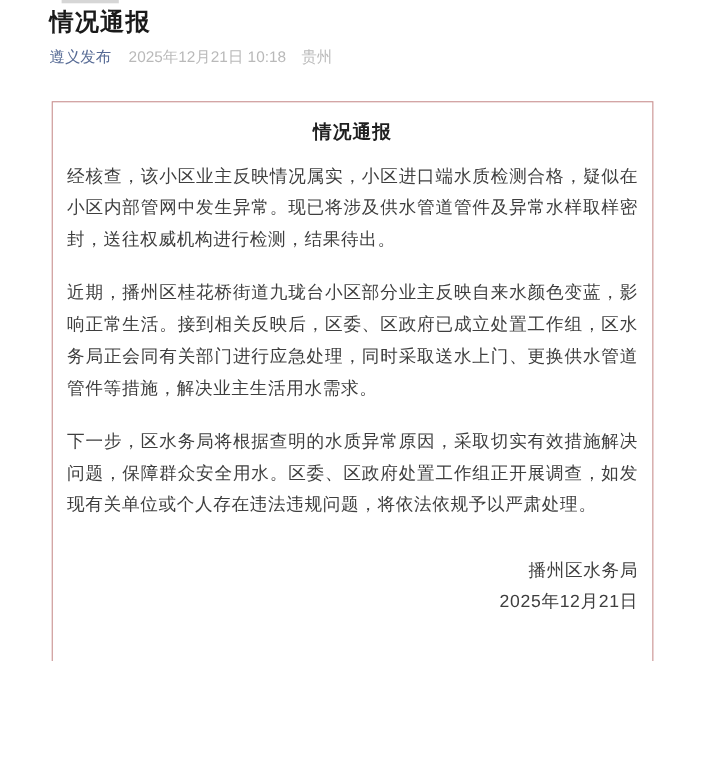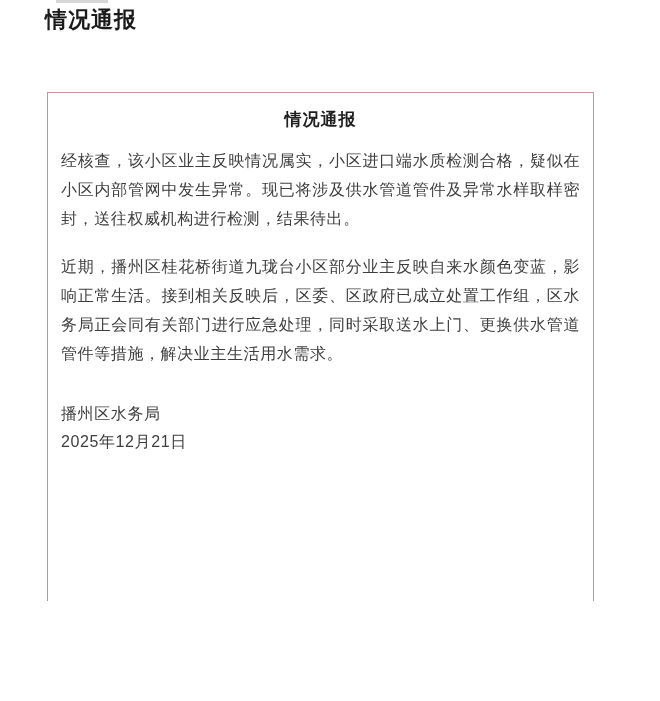--- a/index.html
+++ b/index.html
@@ -80,45 +80,51 @@
     color: #3e3e3e;
     letter-spacing: 0.6px;
     text-align: justify;
     text-justify: inter-ideograph;
   }
   .para + .para {
     margin-top: 19px;
   }
   .signature {
     margin-top: 32px;
-    text-align: left;
+    text-align: right;
     font-size: 16px;
     line-height: 28px;
     color: #3e3e3e;
     letter-spacing: 0.6px;
   }
 </style>
 </head>
 <body>
 
 <div class="page">
 
   <div class="top-remnant"></div>
 
   <h1 class="page-title">情况通报</h1>
 
+  <div class="byline">
+    <span class="source">遵义发布</span>
+    <span class="meta">2025年12月21日 10:18</span>
+    <span class="meta">贵州</span>
+  </div>
 
   <div class="notice-box">
     <div class="notice-title">情况通报</div>
 
     <p class="para">经核查，该小区业主反映情况属实，小区进口端水质检测合格，疑似在小区内部管网中发生异常。现已将涉及供水管道管件及异常水样取样密封，送往权威机构进行检测，结果待出。</p>
 
     <p class="para">近期，播州区桂花桥街道九珑台小区部分业主反映自来水颜色变蓝，影响正常生活。接到相关反映后，区委、区政府已成立处置工作组，区水务局正会同有关部门进行应急处理，同时采取送水上门、更换供水管道管件等措施，解决业主生活用水需求。</p>
 
 
+    <p class="para">下一步，区水务局将根据查明的水质异常原因，采取切实有效措施解决问题，保障群众安全用水。区委、区政府处置工作组正开展调查，如发现有关单位或个人存在违法违规问题，将依法依规予以严肃处理。</p>
 
     <div class="signature">
       <div>播州区水务局</div>
       <div>2025年12月21日</div>
     </div>
   </div>
 
 </div>
 
 </body></html>

